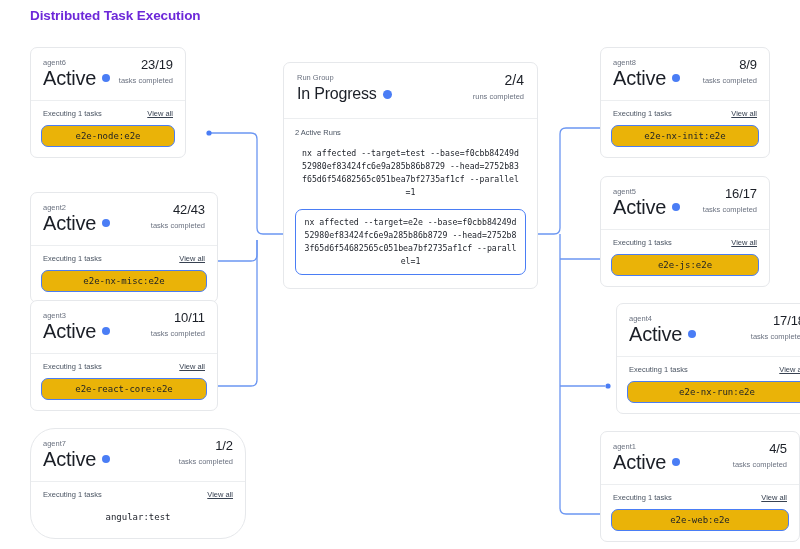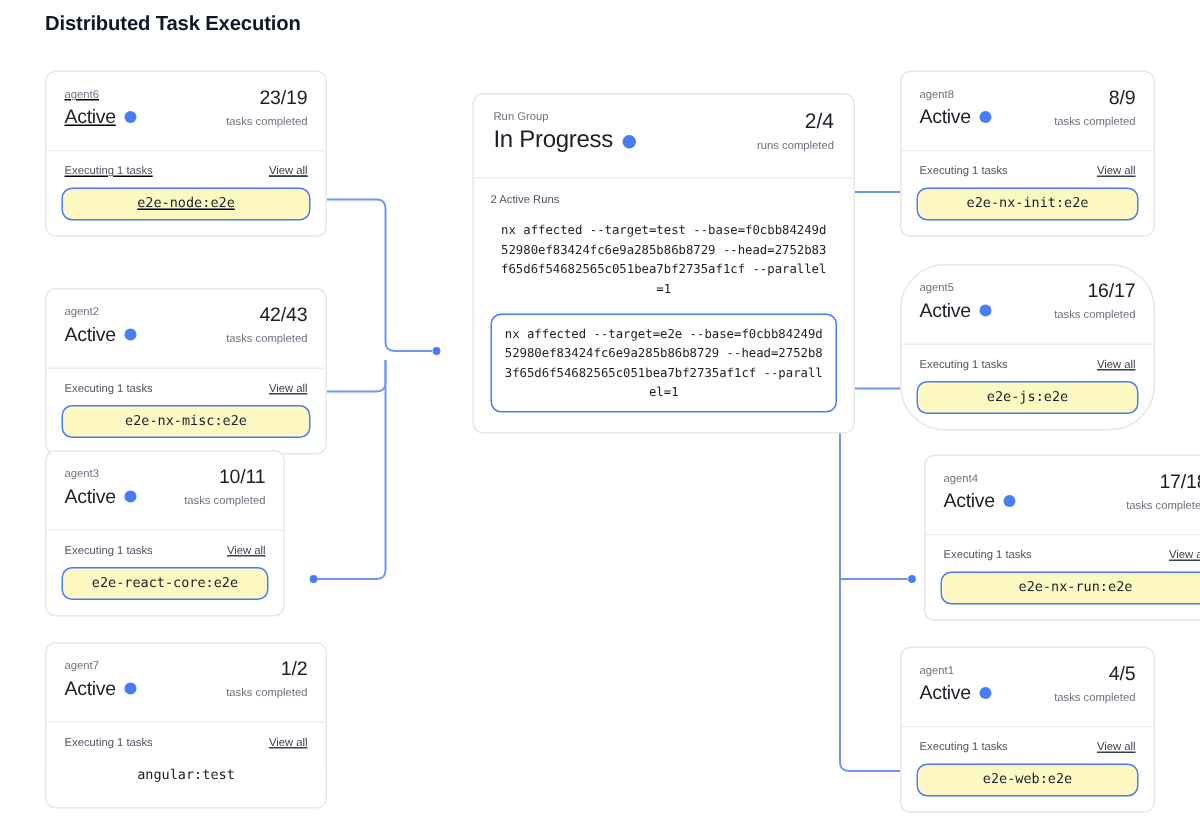--- a/index.html
+++ b/index.html
@@ -18,21 +18,21 @@
     background: #ffffff;
     overflow: hidden;
   }
   
   .page-title {
     position: absolute;
     left: 30px;
     top: 8px;
     font-size: 13.5px;
     font-weight: bold;
-    color: #0f172a;
+    color: #6d28d9;
     letter-spacing: -0.1px;
   }
   
   .card {
     position: absolute;
     background: #ffffff;
     border: 1px solid #e6e8eb;
     border-radius: 7px;
     box-sizing: border-box;
     overflow: hidden;
@@ -49,21 +49,21 @@
     color: #6b7280;
     line-height: 11px;
   }
   .status-row {
     display: flex;
     align-items: center;
     gap: 6px;
     margin-top: 1px;
   }
   .status-text {
-    font-size: 13px;
+    font-size: 20px;
     color: #1b1f27;
     letter-spacing: -0.2px;
     line-height: 18px;
   }
   .dot {
     width: 8px;
     height: 8px;
     border-radius: 50%;
     background: #4a7df5;
     display: inline-block;
@@ -112,38 +112,37 @@
   .task-box {
     border: 1.3px solid #4a7df5;
     border-radius: 7px;
     height: 22px;
     display: flex;
     align-items: center;
     justify-content: center;
     font-family: "DejaVu Sans Mono", "Liberation Mono", monospace;
     font-size: 9px;
     color: #1b1f27;
-    background: #fef9c3;
+    background: #eab308;
     box-sizing: border-box;
   }
   .task-plain {
     height: 22px;
     display: flex;
     align-items: center;
     justify-content: center;
     font-family: "DejaVu Sans Mono", "Liberation Mono", monospace;
     font-size: 9px;
     color: #1b1f27;
   }
   
   #run-group-card {
     left: 283px;
     top: 62px;
     width: 255px;
-    margin-left: 32px;
   }
   .rg-head {
     position: relative;
     padding: 9px 13px 10px 13px;
     border-bottom: 1px solid #eceef0;
     height: 56px;
     box-sizing: border-box;
   }
   .rg-label {
     font-size: 7.5px;
@@ -240,21 +239,21 @@
     <circle class="port" cx="209" cy="261" r="2.6"></circle>
     <circle class="port" cx="209" cy="386" r="2.6"></circle>
     <circle class="port" cx="291" cy="234" r="2.6"></circle>
     <circle class="port" cx="531" cy="234" r="2.6"></circle>
     <circle class="port" cx="608" cy="128" r="2.6"></circle>
     <circle class="port" cx="608" cy="259" r="2.6"></circle>
     <circle class="port" cx="608" cy="386" r="2.6"></circle>
     <circle class="port" cx="608" cy="514" r="2.6"></circle>
   </svg>
 
-  <div class="card" style="left:30px; top:47px; width:188px;text-decoration:underline;">
+  <div class="card" style="left:30px; top:47px; width:156px;">
     <div class="card-head">
       <div class="agent-name">agent6</div>
       <div class="status-row">
         <span class="status-text">Active</span>
         <span class="dot"></span>
       </div>
       <div class="count-wrap">
         <div class="count-num">23/19</div>
         <div class="count-label">tasks completed</div>
       </div>
@@ -282,42 +281,42 @@
     </div>
     <div class="card-body">
       <div class="body-top">
         <span class="exec-label">Executing 1 tasks</span>
         <span class="view-all">View all</span>
       </div>
       <div class="task-box">e2e-nx-misc:e2e</div>
     </div>
   </div>
 
-  <div class="card" style="left:30px; top:300px; width:160px;">
+  <div class="card" style="left:30px; top:300px; width:188px;">
     <div class="card-head">
       <div class="agent-name">agent3</div>
       <div class="status-row">
         <span class="status-text">Active</span>
         <span class="dot"></span>
       </div>
       <div class="count-wrap">
         <div class="count-num">10/11</div>
         <div class="count-label">tasks completed</div>
       </div>
     </div>
     <div class="card-body">
       <div class="body-top">
         <span class="exec-label">Executing 1 tasks</span>
         <span class="view-all">View all</span>
       </div>
       <div class="task-box">e2e-react-core:e2e</div>
     </div>
   </div>
 
-  <div class="card" style="left:30px; top:428px; width:188px;">
+  <div class="card" style="left:30px; top:428px; width:216px;border-radius:25px;">
     <div class="card-head">
       <div class="agent-name">agent7</div>
       <div class="status-row">
         <span class="status-text">Active</span>
         <span class="dot"></span>
       </div>
       <div class="count-wrap">
         <div class="count-num">1/2</div>
         <div class="count-label">tasks completed</div>
       </div>
@@ -364,21 +363,21 @@
     </div>
     <div class="card-body">
       <div class="body-top">
         <span class="exec-label">Executing 1 tasks</span>
         <span class="view-all">View all</span>
       </div>
       <div class="task-box">e2e-nx-init:e2e</div>
     </div>
   </div>
 
-  <div class="card" style="left:600px; top:176px; width:170px;border-radius:30px;">
+  <div class="card" style="left:600px; top:176px; width:170px;">
     <div class="card-head">
       <div class="agent-name">agent5</div>
       <div class="status-row">
         <span class="status-text">Active</span>
         <span class="dot"></span>
       </div>
       <div class="count-wrap">
         <div class="count-num">16/17</div>
         <div class="count-label">tasks completed</div>
       </div>
@@ -406,21 +405,21 @@
     </div>
     <div class="card-body">
       <div class="body-top">
         <span class="exec-label">Executing 1 tasks</span>
         <span class="view-all">View all</span>
       </div>
       <div class="task-box">e2e-nx-run:e2e</div>
     </div>
   </div>
 
-  <div class="card" style="left:600px; top:431px; width:170px;">
+  <div class="card" style="left:600px; top:431px; width:200px;">
     <div class="card-head">
       <div class="agent-name">agent1</div>
       <div class="status-row">
         <span class="status-text">Active</span>
         <span class="dot"></span>
       </div>
       <div class="count-wrap">
         <div class="count-num">4/5</div>
         <div class="count-label">tasks completed</div>
       </div>

